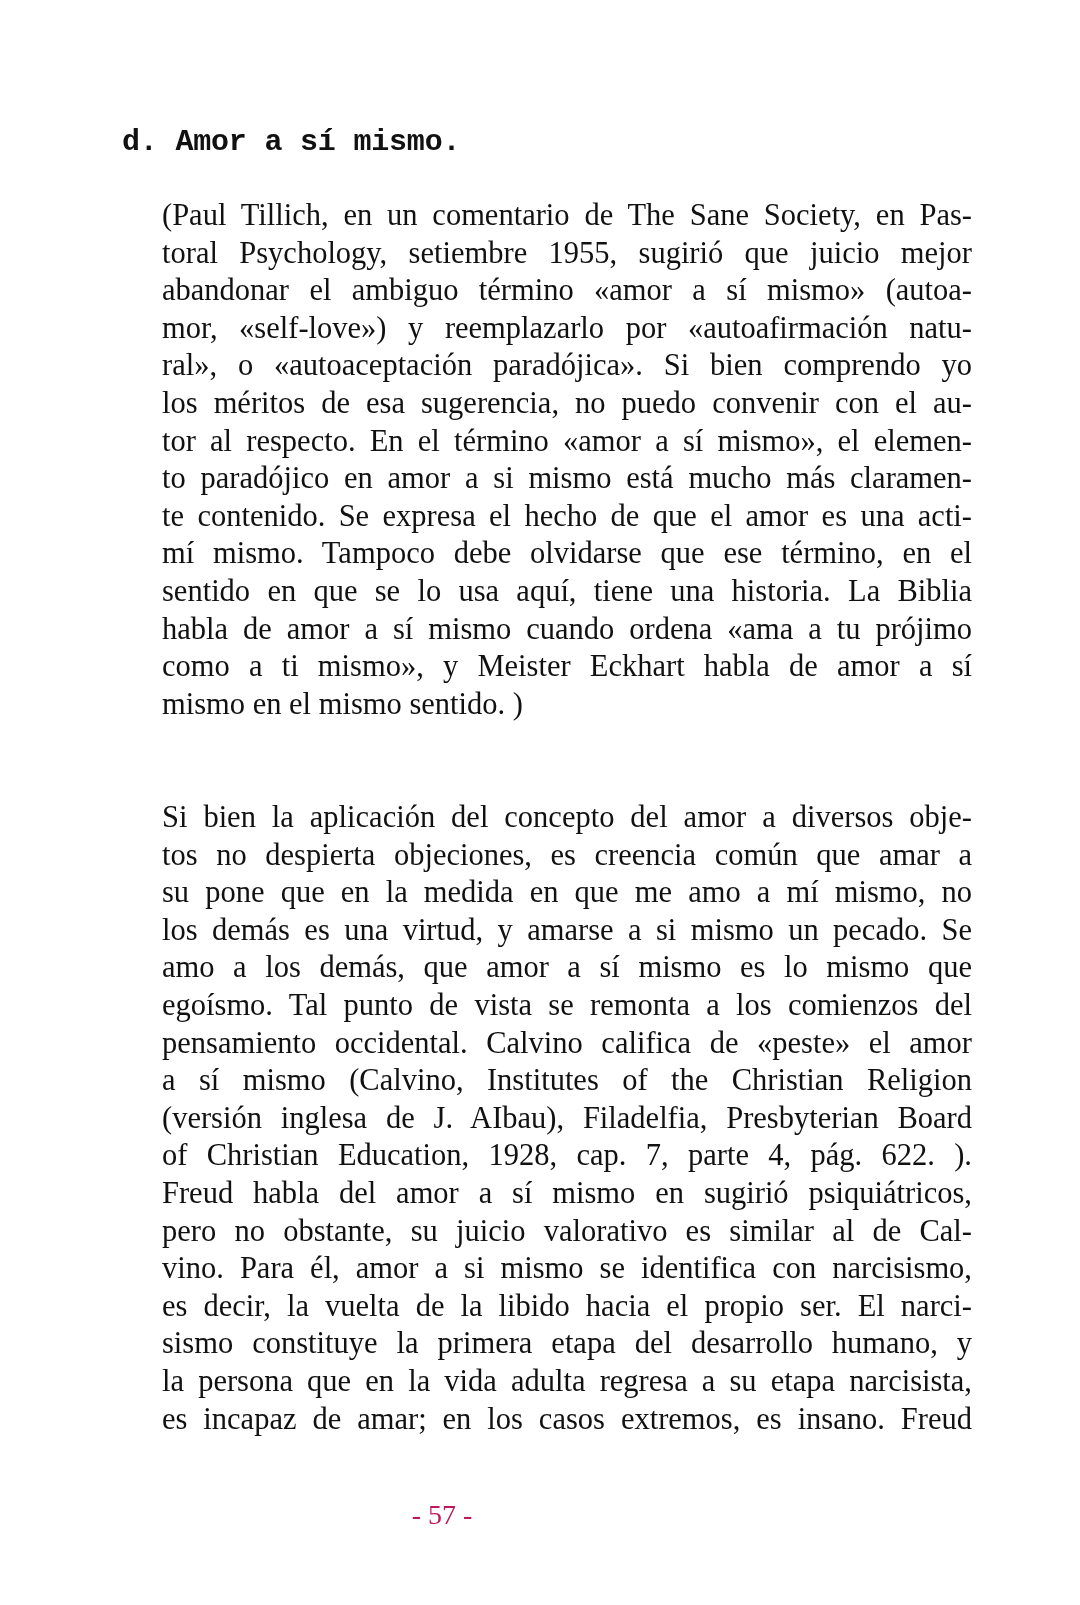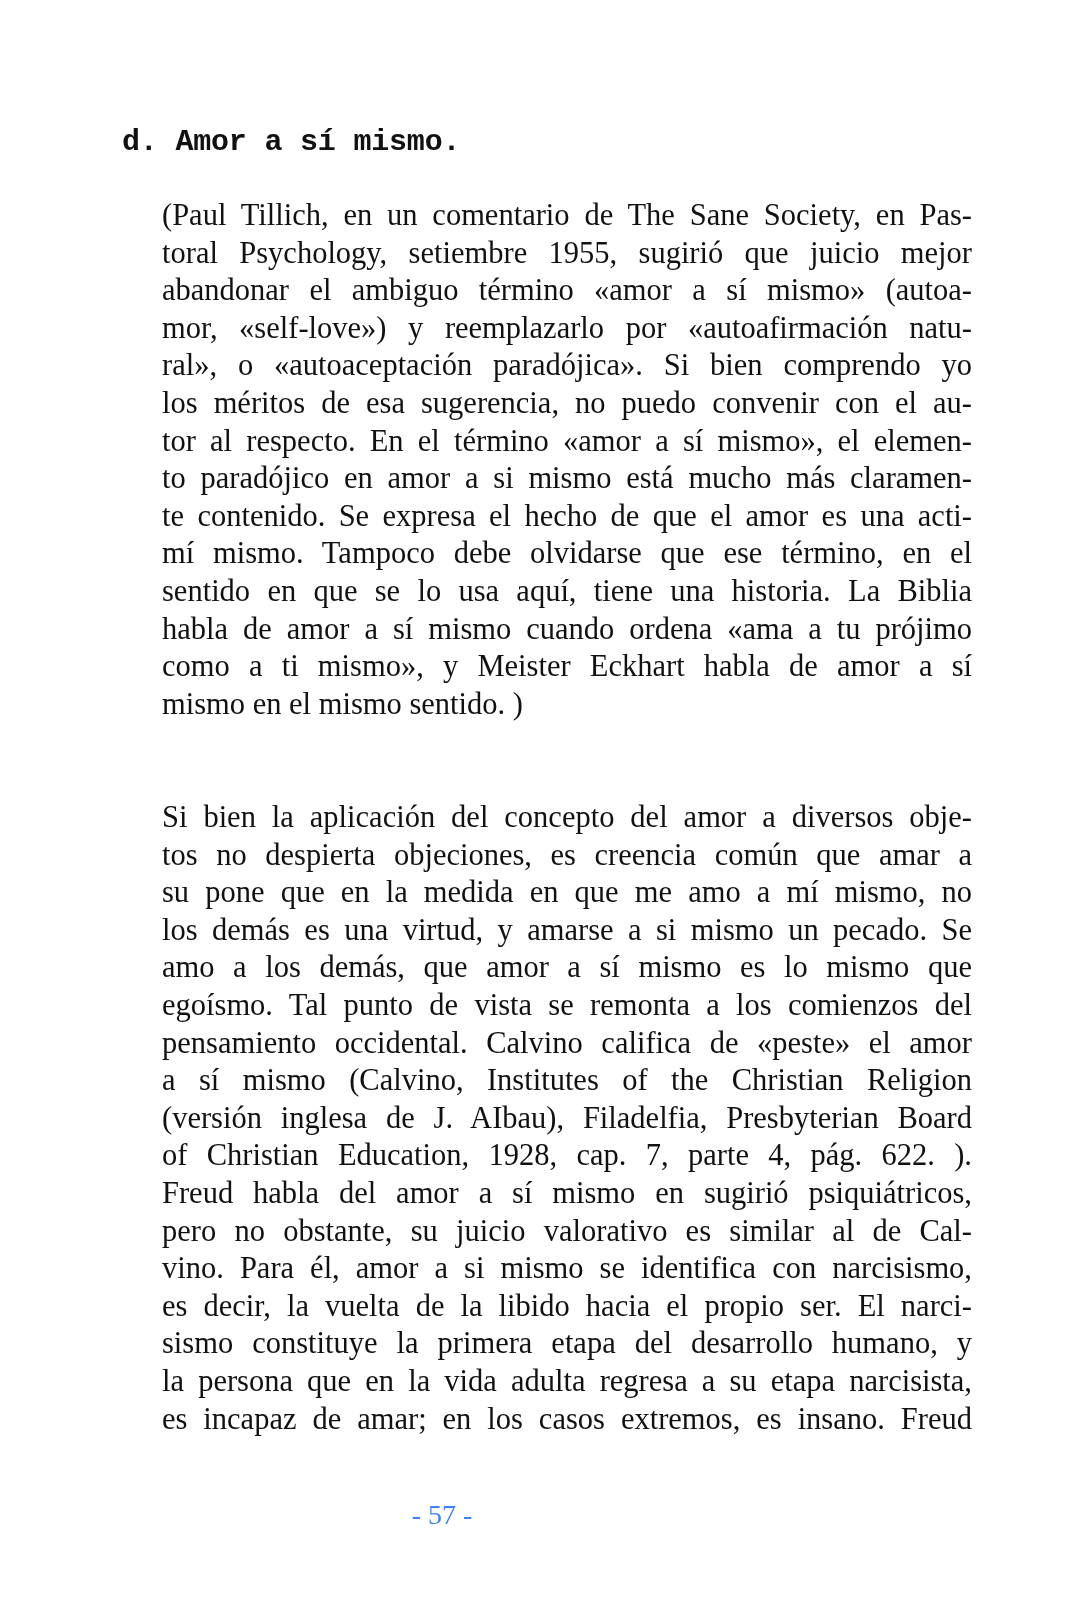--- a/index.html
+++ b/index.html
@@ -55,21 +55,21 @@
     .p2 { top: 799px; font-family: Liberation Serif, serif; }
     .page-number {
       position: absolute;
       top: 1497px;
       left: 0;
       width: 884px;
       text-align: center;
       font-size: 28px;
       line-height: 36px;
       font-family: "Liberation Serif", "DejaVu Serif", serif;
-      color: #3b82f6;
+      color: #be185d;
     }
   </style>
 </head>
 <body>
 
 <div class="page">
 
   <div class="heading">d. Amor a sí mismo.</div>
 
   <div class="para p1">

